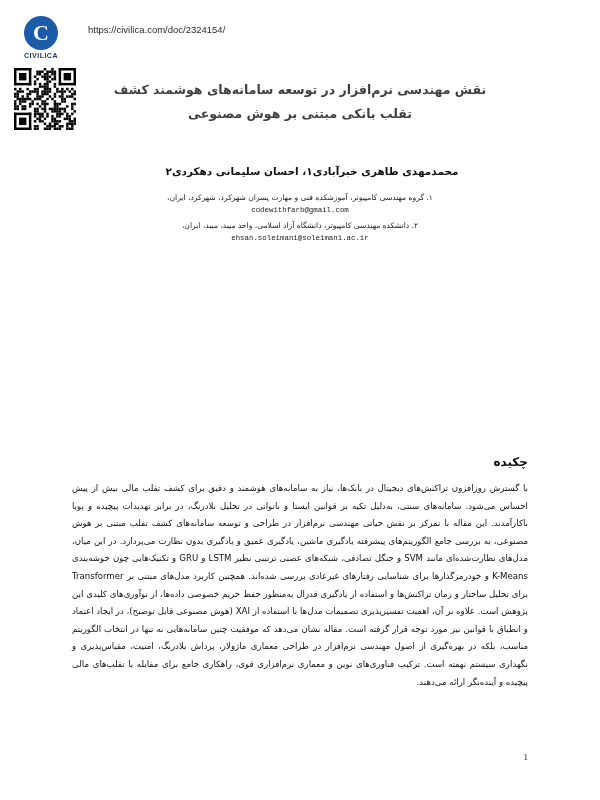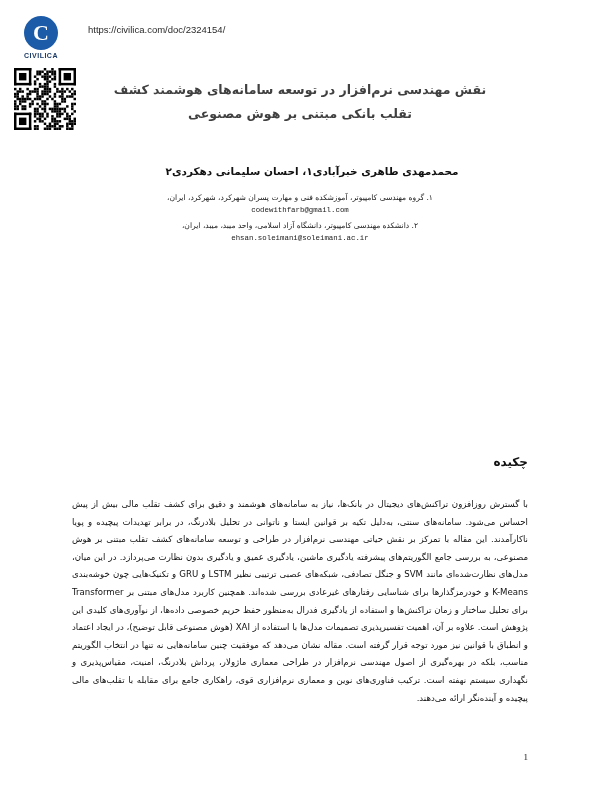--- a/index.html
+++ b/index.html
@@ -142,21 +142,20 @@
     position: absolute;
     top: 480px;
     right: 72px;
     left: 72px;
     font-size: 8.6px;
     line-height: 2.05;
     color: #111111;
     text-align: justify;
     text-align-last: right;
     direction: rtl;
-    margin-top: 16px;
   }
 
   
   .page-number {
     position: absolute;
     bottom: 38px;
     right: 72px;
     font-size: 9px;
     color: #111111;
     font-family: "Liberation Serif", serif;

